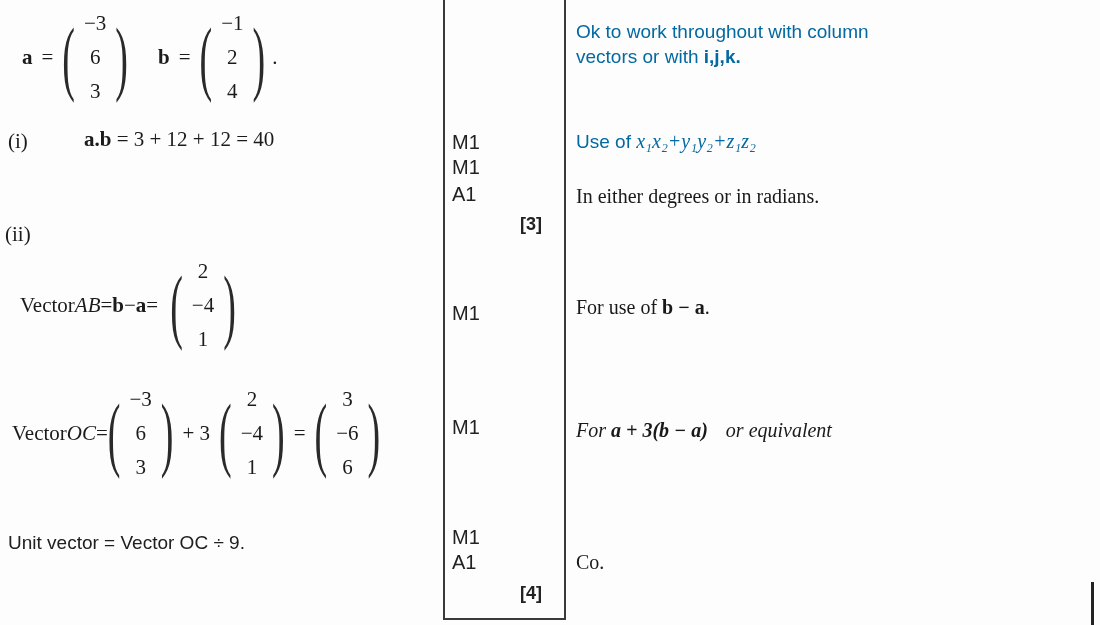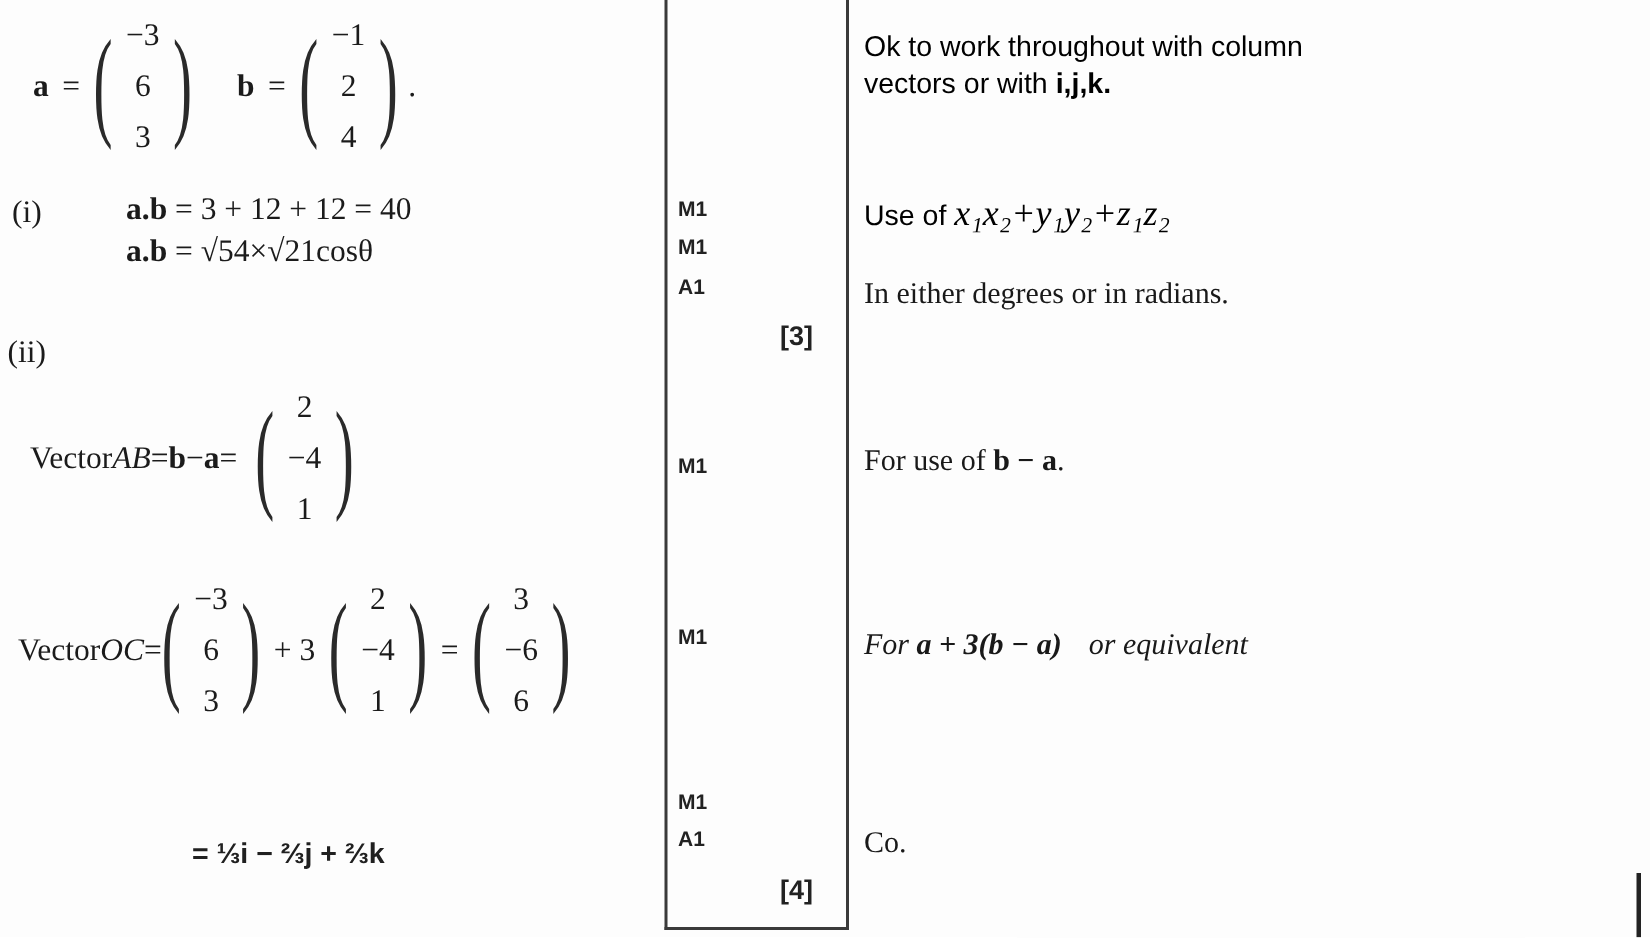--- a/index.html
+++ b/index.html
@@ -28,27 +28,27 @@
   
   .work{font-size:21px;}
   .sp{margin:0 9px;}
   .bgap{margin-left:30px;}
   .period{margin-left:7px;}
   .mgap{margin-left:12px;}
   .arrow{font-size:22px;margin-right:16px;}
   .orgap{margin-left:18px;}
 
   
-  .mark{left:452px;font-family:"Liberation Sans",sans-serif;font-weight:bold;
-        font-size:14px;color:#222;}
+  .mark{left:452px;font-family:"Liberation Sans",sans-serif;font-weight:normal;
+        font-size:20px;color:#222;}
   .total{left:520px;font-family:"Liberation Sans",sans-serif;font-weight:bold;
          font-size:18px;color:#222;}
 
   
-  .com-sans{font-size:19px;color:#000000;font-family:"Liberation Sans",sans-serif;}
+  .com-sans{font-size:19px;color:#0369a1;font-family:"Liberation Sans",sans-serif;}
   .com-serif{font-size:20px;color:#191919;font-family:"Liberation Serif",serif;}
   .unit-work{font-size:19px;color:#202020;font-family:"Liberation Sans",sans-serif;}
 </style>
 </head>
 <body>
 
 <div class="page">
 
   <div class="abs rule vrule1"></div>
   <div class="abs rule vrule2"></div>
@@ -77,23 +77,20 @@
         <span>4</span>
       </span>
       <span class="paren">)</span>
     </span>
     <span class="period">.</span>
   </div>
 
   <div class="abs work" style="left:8px;top:129px;">(i)</div>
   <div class="abs work" style="left:84px;top:127px;">
     <span class="bold">a.b</span><span> = 3 + 12 + 12 = 40</span>
-  </div>
-  <div class="abs work" style="left:84px;top:155px;">
-    <span class="bold">a.b</span><span> = √54×√21cosθ</span>
   </div>
 
   <div class="abs work" style="left:5px;top:222px;text-align:right;">(ii)</div>
 
   <div class="abs row work" style="left:20px;top:254px;">
     <span>Vector </span>
       <span class="ital">AB</span>
       <span> = </span>
       <span class="bold">b</span>
       <span> − </span>
@@ -138,39 +135,39 @@
       <span class="paren">(</span>
       <span class="mcol">
         <span>3</span>
         <span>−6</span>
         <span>6</span>
       </span>
       <span class="paren">)</span>
     </span>
   </div>
 
-  <div class="abs unit-work bold" style="left:128px;top:559px;">= ⅓i − ⅔j + ⅔k</div>
+  <div class="abs unit-work" style="left:8px;top:532px;">Unit vector = Vector OC ÷ 9.</div>
 
   <div class="abs mark" style="top:131px;">M1</div>
   <div class="abs mark" style="top:156px;">M1</div>
   <div class="abs mark" style="top:183px;">A1</div>
   <div class="abs total" style="top:214px;">[3]</div>
   <div class="abs mark" style="top:302px;">M1</div>
   <div class="abs mark" style="top:416px;">M1</div>
   <div class="abs mark" style="top:526px;">M1</div>
   <div class="abs mark" style="top:551px;">A1</div>
   <div class="abs total" style="top:583px;">[4]</div>
 
   <div class="abs com-sans" style="left:576px;top:21px;">Ok to work throughout with column</div>
   <div class="abs com-sans" style="left:576px;top:46px;">
     <span>vectors or with </span><span class="bold">i,j,k.</span>
   </div>
 
   <div class="abs com-sans" style="left:576px;top:130px;">
-    <span>Use of </span><span class="ital serif" style="font-size:24px;">x₁x₂+y₁y₂+z₁z₂</span>
+    <span>Use of </span><span class="ital serif" style="font-size:20px;">x₁x₂+y₁y₂+z₁z₂</span>
   </div>
   <div class="abs com-serif" style="left:576px;top:185px;">In either degrees or in radians.</div>
 
   <div class="abs com-serif" style="left:576px;top:296px;">
     <span>For use of </span><span class="bold">b − a</span><span>.</span>
   </div>
 
   <div class="abs com-serif" style="left:576px;top:419px;font-style:italic;">
     <span>For </span><span class="bold">a + 3(b − a)</span><span class="orgap">or equivalent</span>
   </div>

